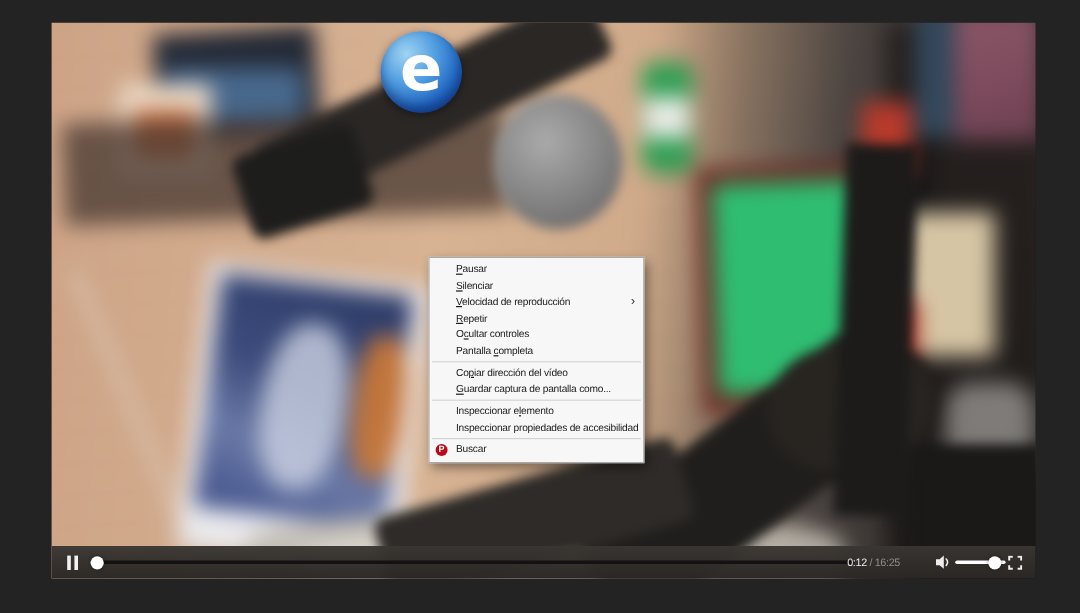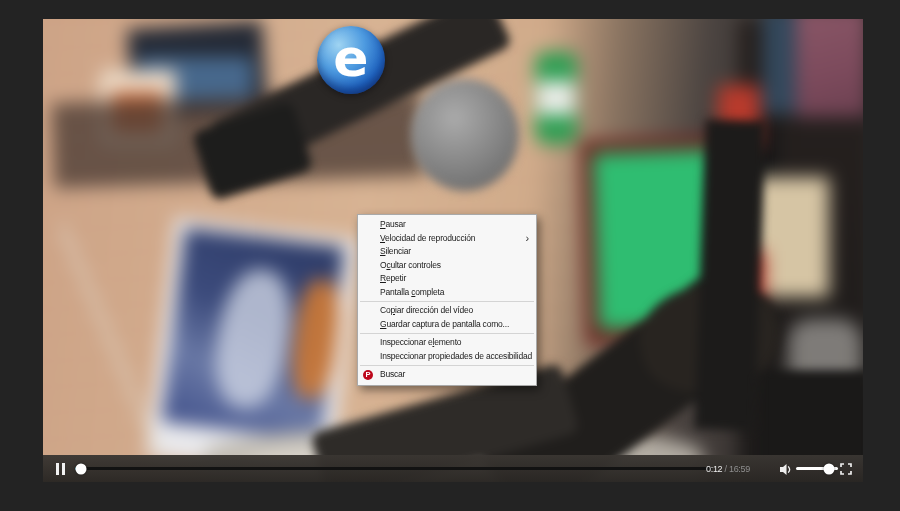--- a/index.html
+++ b/index.html
@@ -155,21 +155,21 @@
       <button class="pause-btn">
           <i></i>
           <i></i>
         </button>
 
       <div class="progress">
         <div class="played" style="width: 1%;"></div>
         <div class="p-thumb" style="left: 1%;"></div>
       </div>
 
-      <div class="time"><span>0:12</span><span class="dim"> / </span><span class="dim">16:59</span></div>
+      <div class="time"><span>0:12</span><span class="dim"> / </span><span class="dim">16:25</span></div>
 
       <div class="vol-icon">
         <svg width="15" height="13" viewBox="0 0 15 13">
           <polygon points="1,4 4,4 7.5,1 7.5,12 4,9 1,9" fill="#ededed"></polygon>
           <path d="M9.5 3.8 Q11.8 6.5 9.5 9.2" stroke="#ededed" fill="none" stroke-width="1.3" stroke-linecap="round"></path>
         </svg>
       </div>
 
       <div class="volume">
         <div class="v-thumb" style="left: 78%;"></div>
@@ -177,24 +177,24 @@
 
       <button class="fs-btn">
         <svg width="12" height="12" viewBox="0 0 12 12">
           <path d="M1 4 L1 1 L4 1 M8 1 L11 1 L11 4 M11 8 L11 11 L8 11 M4 11 L1 11 L1 8" stroke="#ededed" fill="none" stroke-width="1.7"></path>
         </svg>
       </button>
     </div>
 
     <div class="menu">
         <div class="menu-item"><span><span class="accel">P</span>ausar</span></div>
+        <div class="menu-item"><span><span class="accel">S</span>ilenciar</span></div>
         <div class="menu-item"><span><span class="accel">V</span>elocidad de reproducción</span><span class="submenu-arrow">›</span></div>
-        <div class="menu-item"><span><span class="accel">S</span>ilenciar</span></div>
+        <div class="menu-item"><span><span class="accel">R</span>epetir</span></div>
         <div class="menu-item"><span>O<span class="accel">c</span>ultar controles</span></div>
-        <div class="menu-item"><span><span class="accel">R</span>epetir</span></div>
         <div class="menu-item"><span>Pantalla <span class="accel">c</span>ompleta</span></div>
         <div class="menu-sep"></div>
         <div class="menu-item"><span>Co<span class="accel">p</span>iar dirección del vídeo</span></div>
         <div class="menu-item"><span><span class="accel">G</span>uardar captura de pantalla como...</span></div>
         <div class="menu-sep"></div>
         <div class="menu-item"><span>Inspeccionar e<span class="accel">l</span>emento</span></div>
         <div class="menu-item"><span>Inspeccionar propiedades de accesibilidad</span></div>
         <div class="menu-sep"></div>
         <div class="menu-item"><span class="pinterest-badge" style="background: rgb(189, 8, 28);">P</span><span>Buscar</span></div>
       </div>

